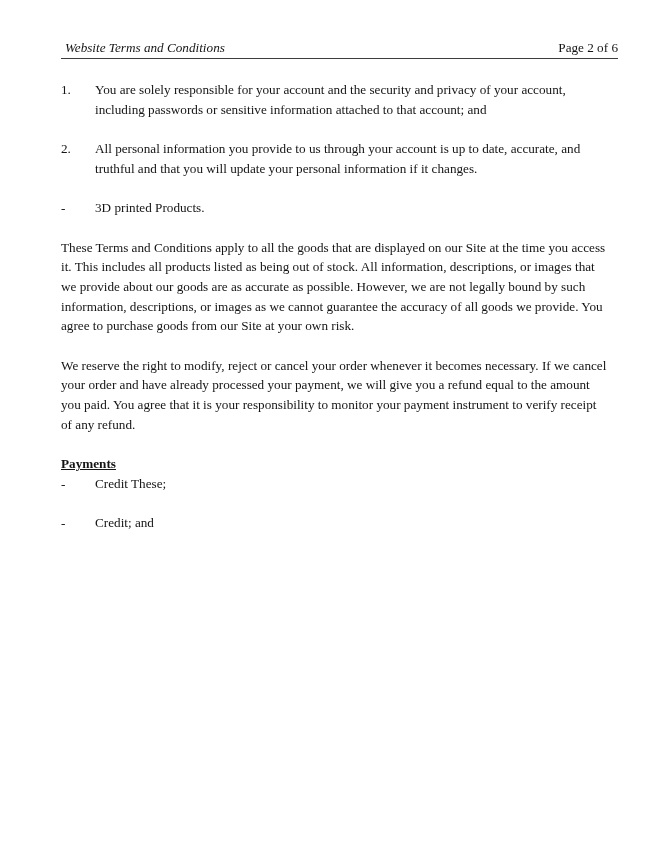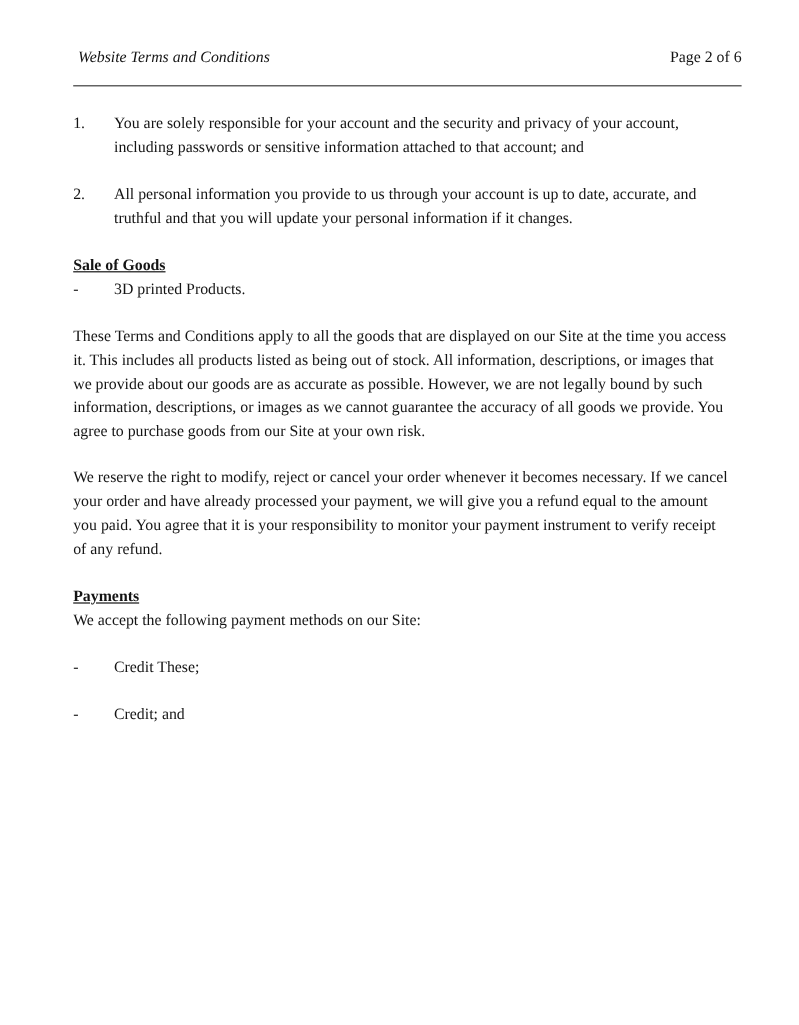--- a/index.html
+++ b/index.html
@@ -12,21 +12,21 @@
     font-family: "Liberation Serif", "DejaVu Serif", serif;
     overflow: hidden;
   }
   .header {
     margin: 40px 0 0 61px;
     width: 557px;
     display: flex;
     justify-content: space-between;
     align-items: baseline;
     border-bottom: 1px solid #3d3d3d;
-    padding-bottom: 16px;
+    padding-bottom: 3px;
     font-size: 13.2px;
     line-height: 15px;
   }
   .header .title { font-style: italic; padding-left: 4px; }
   .doc-body {
     margin: 21px 0 0 61px;
     width: 548px;
     font-size: 13.2px;
     line-height: 19.7px;
     text-align: left;
@@ -58,34 +58,32 @@
       <span class="marker">1.</span>
       <span class="li-text">You are solely responsible for your account and the security and privacy of your account, including passwords or sensitive information attached to that account; and</span>
     </div>
 
     <div class="block li">
       <span class="marker">2.</span>
       <span class="li-text">All personal information you provide to us through your account is up to date, accurate, and truthful and that you will update your personal information if it changes.</span>
     </div>
 
 
-    <div class="heading">Sale of Goods</div>
 
 
     <div class="block li">
       <span class="marker">-</span>
       <span class="li-text">3D printed Products.</span>
     </div>
 
     <div class="block">These Terms and Conditions apply to all the goods that are displayed on our Site at the time you access it. This includes all products listed as being out of stock. All information, descriptions, or images that we provide about our goods are as accurate as possible. However, we are not legally bound by such information, descriptions, or images as we cannot guarantee the accuracy of all goods we provide. You agree to purchase goods from our Site at your own risk.</div>
 
     <div class="block">We reserve the right to modify, reject or cancel your order whenever it becomes necessary. If we cancel your order and have already processed your payment, we will give you a refund equal to the amount you paid. You agree that it is your responsibility to monitor your payment instrument to verify receipt of any refund.</div>
 
     <div class="heading">Payments</div>
-    <div class="block">We accept the following payment methods on our Site:</div>
 
     <div class="block li">
       <span class="marker">-</span>
       <span class="li-text">Credit These;</span>
     </div>
 
     <div class="block last li">
       <span class="marker">-</span>
       <span class="li-text">Credit; and</span>
     </div>

